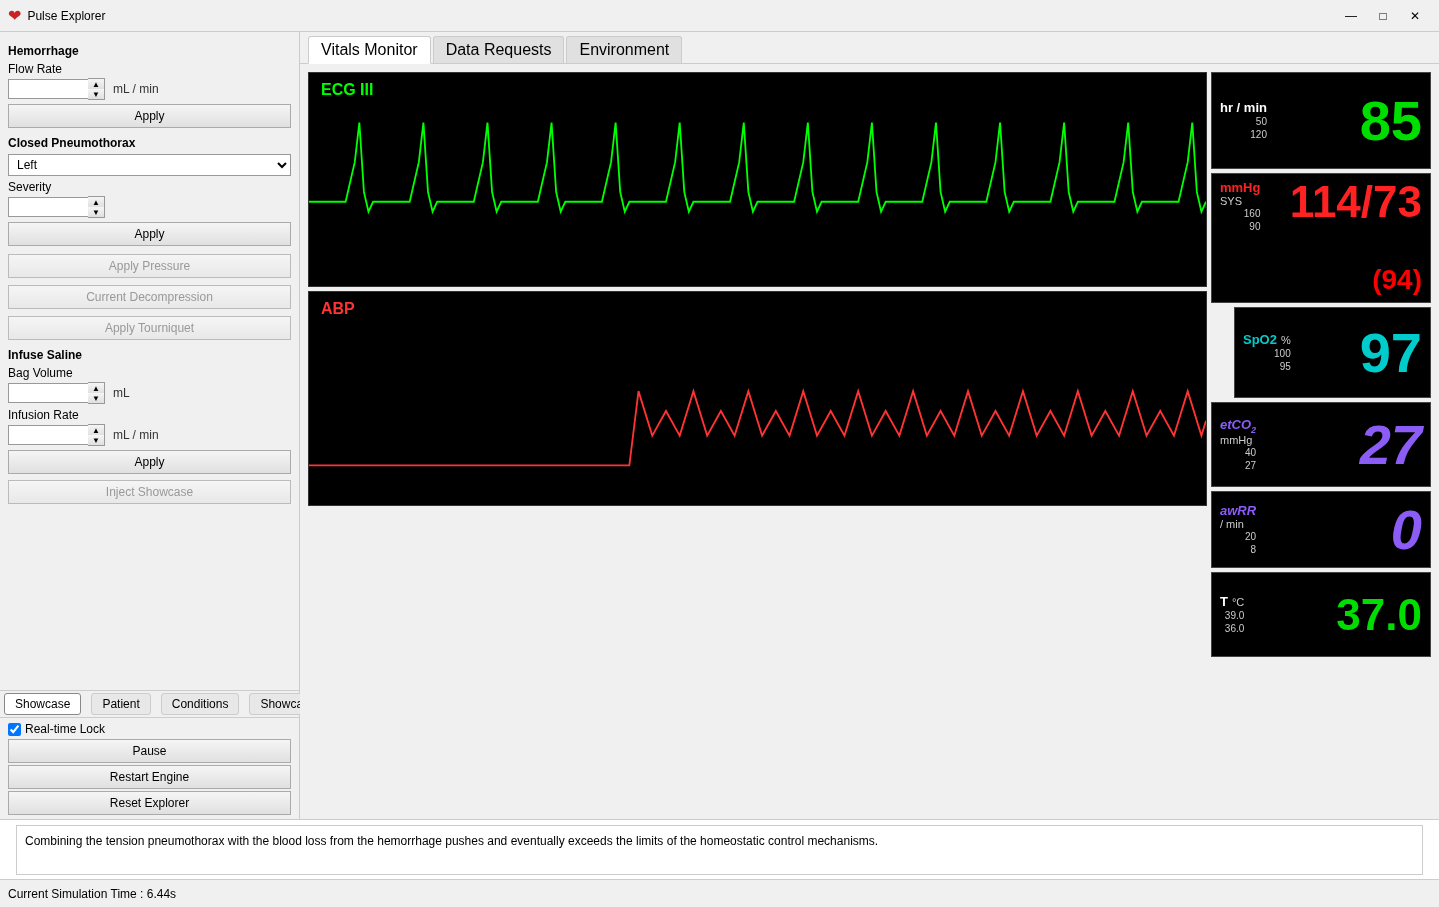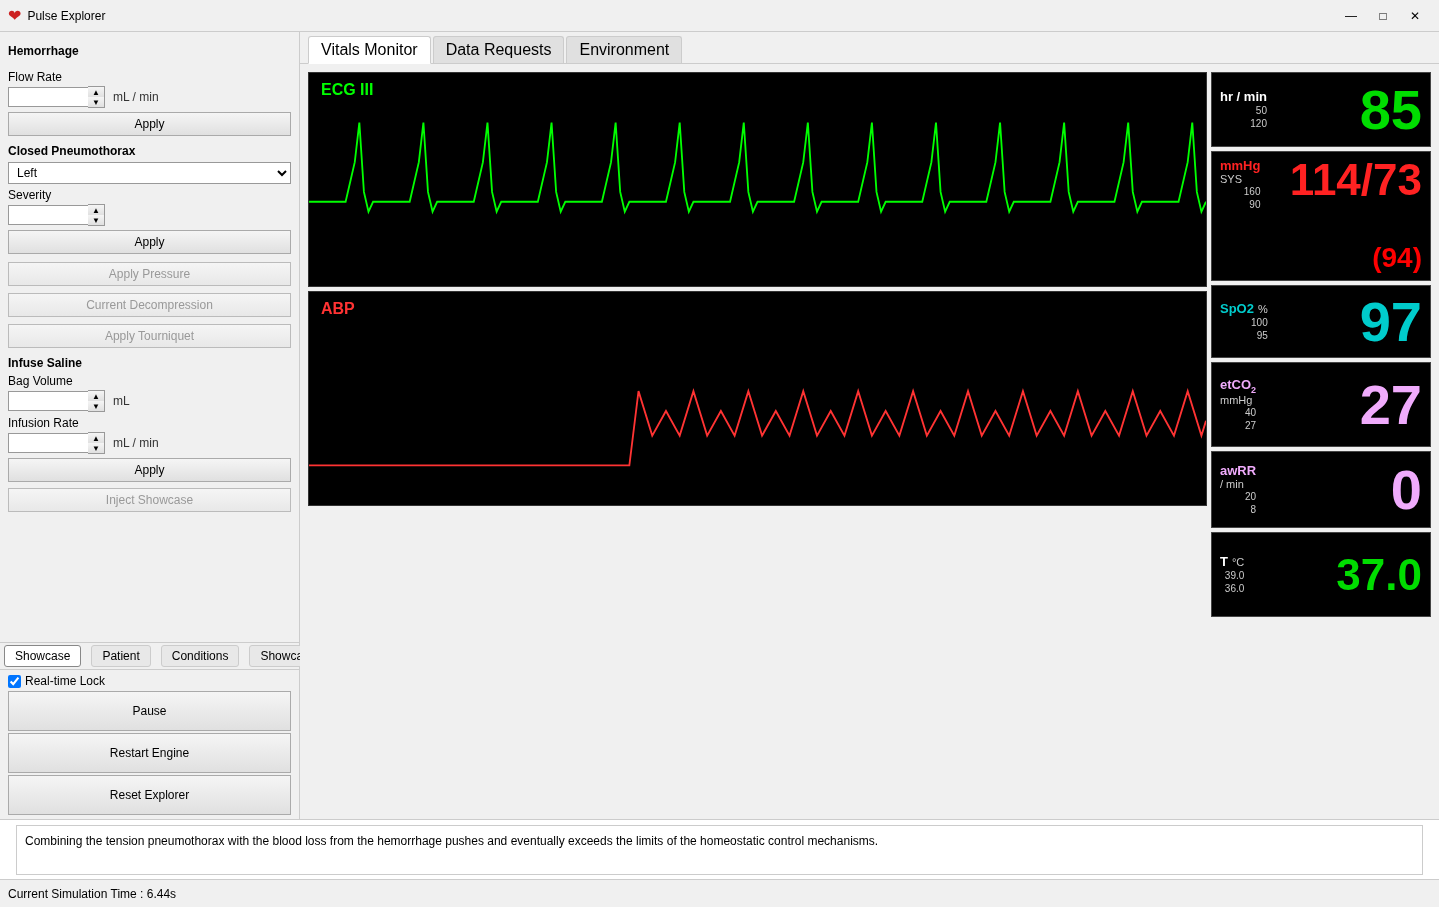--- a/index.html
+++ b/index.html
@@ -126,31 +126,31 @@
       align-items: center;
       justify-content: space-between;
     }
     .vital-left { display: flex; flex-direction: column; }
     .vital-name { font-size: 13px; font-weight: bold; }
     .vital-scale { font-size: 10px; color: #ccc; text-align: right; line-height: 1.3; }
     .vital-value { font-size: 56px; font-weight: bold; line-height: 1; }
     .vital-value-large { font-size: 52px; font-weight: bold; line-height: 1; }
     .vital-sub { font-size: 28px; font-weight: bold; color: red; text-align: right; }
     
-    .hr-panel { height: 75px; }
+    .hr-panel { height: 97px; }
     .bp-panel { height: 130px; }
-    .spo2-panel { height: 73px; }
+    .spo2-panel { height: 91px; margin-left: 23px; }
     .etco2-panel { height: 85px; }
     .awrr-panel { height: 77px; }
     .temp-panel { height: 85px; }
 
     .color-green { color: #00dd00; }
     .color-red { color: #ff2222; }
     .color-cyan { color: #00cccc; }
-    .color-yellow { color: #f0abfc; }
+    .color-yellow { color: #8b5cf6; font-style: italic; }
     .color-white { color: white; }
 
     
     .bottom-tabs-area {
       border-top: 1px solid #ccc;
       background: #f0f0f0;
       display: flex;
       align-items: center;
       padding: 2px 4px;
       gap: 10px;
@@ -163,21 +163,21 @@
       background: #e8e8e8;
       border-radius: 3px;
     }
     .bottom-tab.active { background: white; border-color: #888; }
     .nav-arrows { display: flex; gap: 1px; margin-left: 4px; }
     .nav-arrow { width: 14px; height: 20px; background: #e0e0e0; border: 1px solid #aaa; cursor: pointer; display: flex; align-items: center; justify-content: center; font-size: 10px; }
     .realtime-lock { display: flex; align-items: center; gap: 4px; font-size: 12px; }
     .bottom-btns { display: flex; gap: 4px; }
     .bottom-btn {
       flex: 1;
-      padding: 12px 8px;
+      padding: 4px 8px;
       background: linear-gradient(to bottom, #f5f5f5, #e0e0e0);
       border: 1px solid #aaa;
       cursor: pointer;
       font-size: 12px;
     }
 
     
     .message-box {
       margin: 0 8px;
       padding: 8px;
@@ -258,21 +258,21 @@
     </div>
   </div>
 
   <div class="main-row">
 
     <div class="left-col">
       <div class="left-scroll">
         
         <div>
           <div class="section-title">Hemorrhage</div>
-          <div class="form-label" style="margin-top:12px;">Flow Rate</div>
+          <div class="form-label" style="margin-top:4px;">Flow Rate</div>
           <div class="form-row" style="margin:2px 0;">
             <div class="spinner-input">
               <input type="text" class="form-input" style="width: 80px;">
               <div class="spinner-arrows">
                 <button class="spinner-arrow">▲</button>
                 <button class="spinner-arrow">▼</button>
               </div>
             </div>
             <span class="unit-label">mL / min</span>
           </div>

